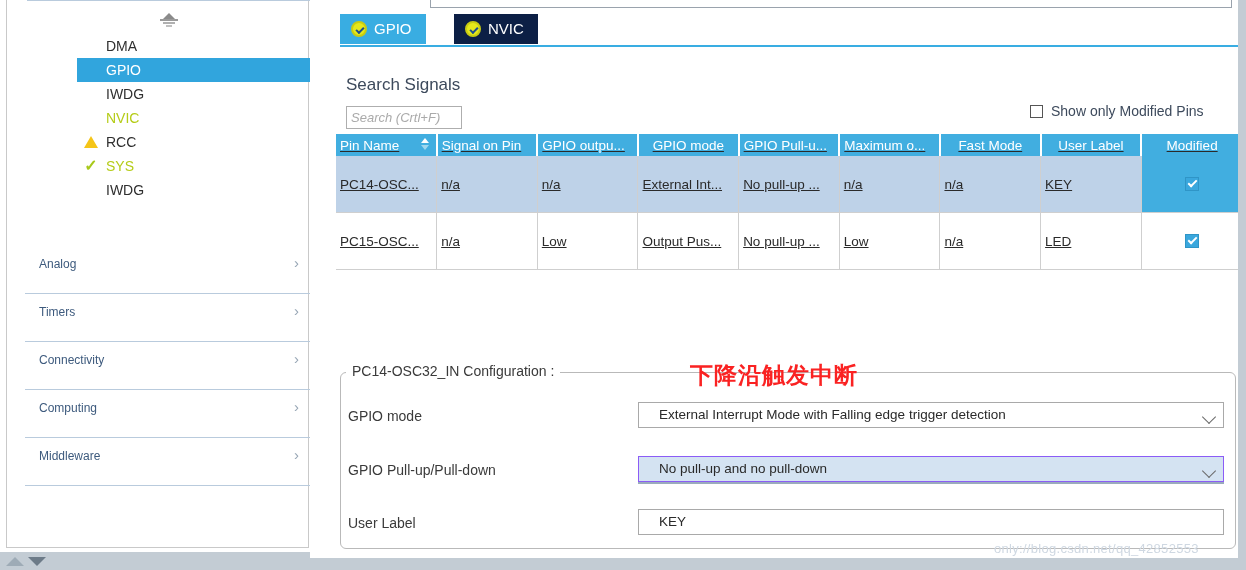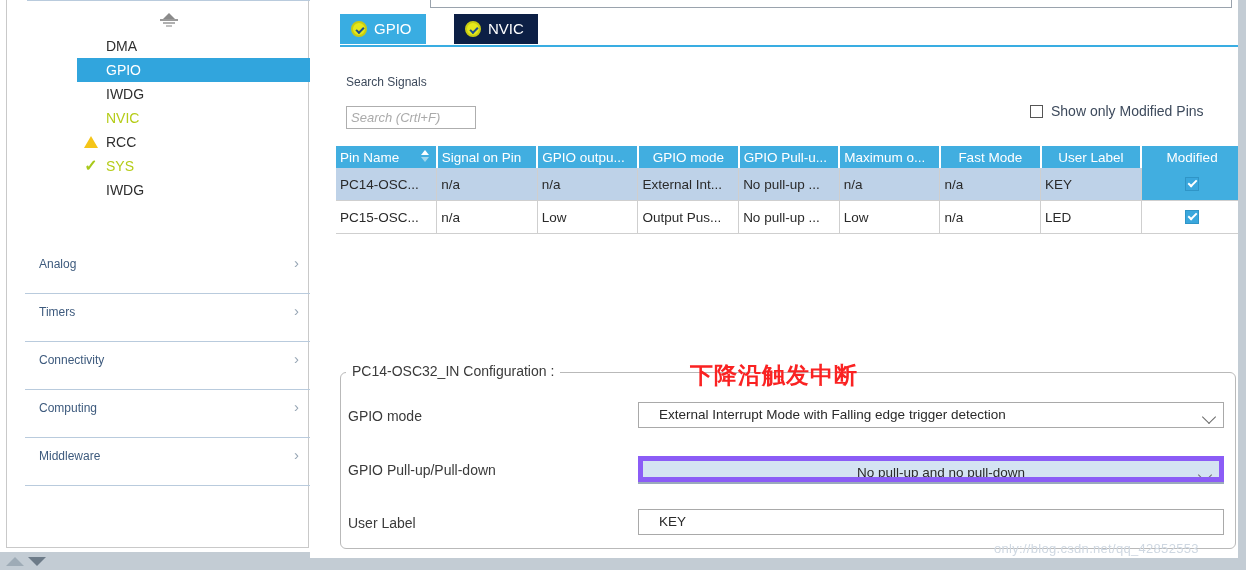--- a/index.html
+++ b/index.html
@@ -235,27 +235,27 @@
   #tab-underline {
     position: absolute;
     left: 8px; top: 45px;
     width: 906px; height: 2px;
     background: #39ade2;
   }
 
   #search-label {
     position: absolute;
     left: 14px; top: 75px;
-    font-size: 12px;
+    font-size: 17px;
     color: #3d4a5c;
   }
   #search-input {
     position: absolute;
     left: 14px; top: 106px;
-    width: 130px; height: 23px;
+    width: 116px; height: 23px;
     border: 1px solid #aeaeae;
     background: #ffffff;
     box-sizing: border-box;
     font-family: "Liberation Sans", sans-serif;
     font-size: 13px;
     font-style: italic;
     color: #9a9a9a;
     padding: 0 4px;
   }
   #search-input::placeholder { color: #aaaaaa; font-style: italic; }
@@ -274,43 +274,44 @@
     border: 1px solid #555;
     background: #fff;
     vertical-align: -2px;
     margin-right: 8px;
     box-sizing: border-box;
   }
 
   
   #pin-table {
     position: absolute;
-    left: 4px; top: 146px;
+    left: 4px; top: 134px;
     width: 906px;
     border-collapse: collapse;
     table-layout: fixed;
     font-size: 13.5px;
+    text-decoration: underline;
   }
   #pin-table th {
     background: #41aee0;
     color: #ffffff;
     font-weight: normal;
     text-align: left;
     height: 22px;
     padding: 0 4px;
     border-right: 2px solid #ffffff;
     white-space: nowrap;
     overflow: hidden;
     position: relative;
   }
   #pin-table th.c-center { text-align: center; }
   #pin-table th:last-child { border-right: none; }
   #pin-table td {
-    height: 32px;
-    padding: 0 4px;
+    height: 40px;
+    padding: 8px 4px;
     border-right: 1px solid #cfcfcf;
     border-bottom: 1px solid #cfcfcf;
     white-space: nowrap;
     overflow: hidden;
     color: #2a2a2a;
   }
   #pin-table td:last-child { border-right: none; text-align: center; }
   #pin-table tr.row-sel td { background: #bed2e8; }
   #pin-table tr.row-sel td:last-child { background: #41aee0; }
   .sort-ico {
@@ -397,23 +398,22 @@
     box-sizing: border-box;
     font-size: 13.5px;
     color: #2a2a2a;
     line-height: 24px;
     padding-left: 20px;
     white-space: nowrap;
     overflow: hidden;
   }
   .cfg-field.highlight {
     background: #d4e3f2;
-    border: 5px solid #8b5cf6;
+    border: 1px solid #8b5cf6;
     box-shadow: 0 2px 0 #9aabbc;
-    text-align: center;
   }
   .cfg-field .chev-dn {
     position: absolute;
     right: 9px; top: 9px;
     width: 9px; height: 9px;
     border-left: 1.6px solid #6b6b6b;
     border-bottom: 1.6px solid #6b6b6b;
     transform: rotate(-45deg);
   }
 

